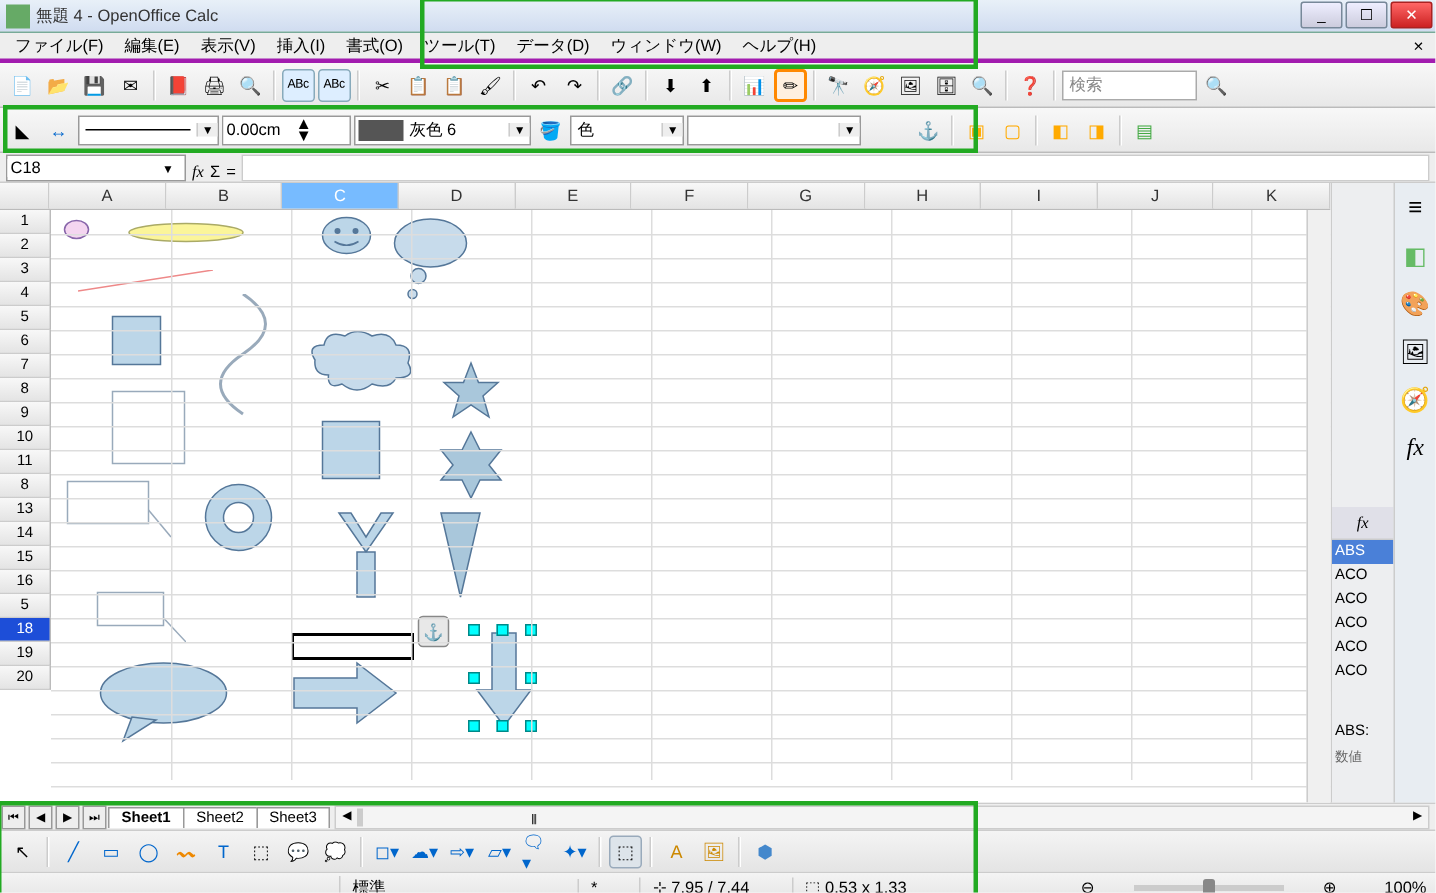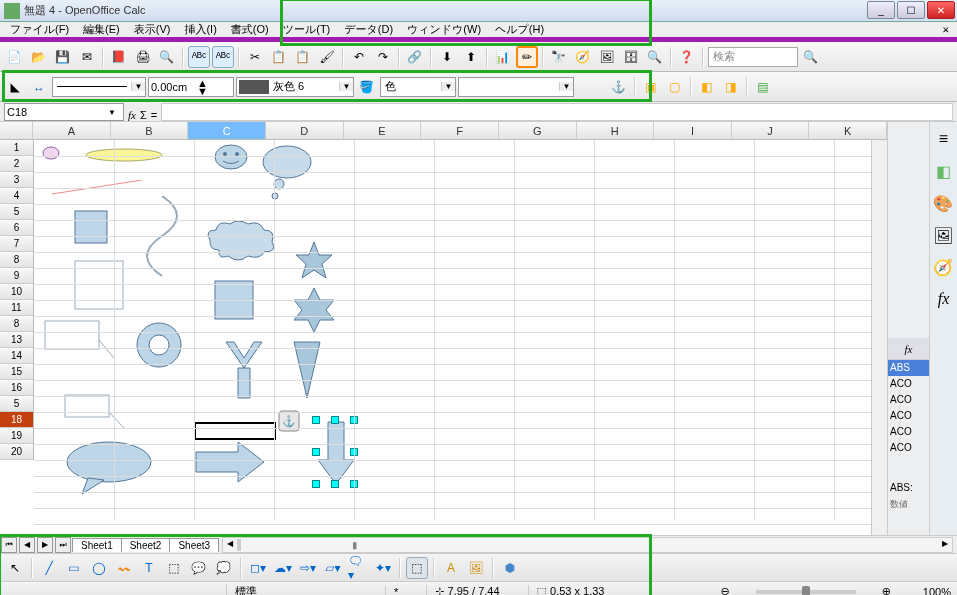--- a/index.html
+++ b/index.html
@@ -3,21 +3,21 @@
 <meta charset="utf-8">
 <style>
 *{box-sizing:border-box;margin:0;padding:0;font-family:"Tahoma","Meiryo",sans-serif;font-size:11px}
 body{width:957px;height:595px;overflow:hidden;background:#f0f0f0;position:relative}
 .titlebar{height:22px;background:linear-gradient(#e8f0f8,#d0dcf0);display:flex;align-items:center;padding:0 4px;border-bottom:1px solid #7a9;position:relative}
 .titlebar .appicon{width:16px;height:16px;background:#6a6;margin-right:4px}
 .titlebar .title{color:#333}
 .winbtns{position:absolute;right:2px;top:1px;display:flex;gap:2px}
 .winbtn{width:28px;height:18px;background:linear-gradient(#eef,#ccd);border:1px solid #789;border-radius:2px;display:flex;align-items:center;justify-content:center;font-size:10px}
 .winbtn.close{background:linear-gradient(#f66,#c22);color:#fff;border-color:#a22}
-.menubar{height:20px;background:#eee;display:flex;align-items:center;padding:0 4px;gap:2px;border-bottom:5px solid #a21caf}
+.menubar{height:20px;background:#eee;display:flex;align-items:center;padding:0 4px;gap:2px;border-bottom:3px solid #a21caf}
 .menubar span{padding:2px 6px}
 .menubar .closex{margin-left:auto;padding:0 4px;font-family:monospace}
 .toolbar{height:30px;background:linear-gradient(#f8f8f8,#e8e8e8);border-bottom:1px solid #bbb;display:flex;align-items:center;padding:0 4px;gap:2px}
 .tbtn{width:22px;height:22px;border:1px solid transparent;border-radius:3px;display:flex;align-items:center;justify-content:center;font-size:12px}
 .tbtn.active{border:2px solid #f80;background:#fff0e0}
 .sep{width:2px;height:20px;border-left:1px solid #ccc;border-right:1px solid #fff;margin:0 2px}
 .drop{display:flex;align-items:center;border:1px solid #999;background:#fff;height:20px}
 .drop input{border:none;outline:none;padding:0 2px;height:18px}
 .drop .ar{width:14px;text-align:center;background:#eee;border-left:1px solid #ccc;font-size:8px}
 .searchbox{border:1px solid #aaa;background:#fff;height:20px;width:90px;display:flex;align-items:center;padding:0 4px;color:#888}
@@ -29,35 +29,35 @@
 .main{display:flex;height:413px}
 .gridwrap{flex:1;position:relative;background:#fff;overflow:hidden}
 .colhead{display:flex;height:18px;border-bottom:1px solid #bbb}
 .colhead div{border-right:1px solid #ccc;background:linear-gradient(#f8f8f8,#e4e4e4);text-align:center;line-height:18px;color:#333}
 .colhead .corner{width:34px}
 .colhead .col{width:80px}
 .colhead .col.sel{background:#7bf;color:#fff}
 .rows{display:flex}
 .rowheads{width:34px}
 .rowheads div{height:16px;border-bottom:1px solid #ccc;border-right:1px solid #bbb;background:linear-gradient(#f8f8f8,#e4e4e4);text-align:center;line-height:16px;font-size:10px}
-.rowheads div.sel{background:#c2410c;color:#fff}
+.rowheads div.sel{background:#1d4ed8;color:#fff}
 .cells{position:relative;flex:1}
 .gridline-h{position:absolute;left:0;right:0;height:1px;background:#ddd}
 .gridline-v{position:absolute;top:0;bottom:0;width:1px;background:#ddd}
 .shape{position:absolute}
 .sidebar{width:28px;background:#e8edf2;border-left:1px solid #ccc;display:flex;flex-direction:column;align-items:center;padding-top:6px;gap:10px}
 .sideicon{width:22px;height:22px;display:flex;align-items:center;justify-content:center;font-size:16px}
 .fnpanel{width:42px;background:#edeef0;border-left:1px solid #ccc}
 .fnpanel .fx{height:22px;border-bottom:1px solid #ccc;text-align:center;line-height:22px;font-style:italic;font-family:serif;background:#e0e0e8;margin-top:210px}
 .fnpanel .fn{height:16px;padding:0 2px;font-size:10px;line-height:16px}
 .fnpanel .fn.sel{background:#4a80d8;color:#fff}
 .tabbar{height:18px;background:#eee;display:flex;align-items:center;border-top:1px solid #ccc}
 .tabnav{width:16px;height:16px;border:1px solid #999;margin:0 1px;text-align:center;font-size:8px;line-height:14px}
 .tab{padding:1px 8px;background:#fff;border:1px solid #999;border-bottom:none;margin-right:-1px;font-size:10px}
-.tab.active{font-weight:normal}
+.tab.active{font-weight:bold}
 .hscroll{flex:1;height:16px;border:1px solid #ccc;background:#f4f4f4;margin:0 4px;position:relative}
 .hscroll .thumb{position:absolute;left:14px;top:1px;width:4px;height:12px;background:#ccc}
 .drawbar{height:28px;background:linear-gradient(#f4f4f4,#e4e4e4);display:flex;align-items:center;padding:0 4px;gap:3px;border-top:1px solid #ccc;position:relative}
 .statusbar{height:20px;background:linear-gradient(#f4f4f4,#e4e4e4);display:flex;align-items:center;padding:0 6px;gap:20px;border-top:1px solid #ccc;font-size:10px}
 .statusbar .seg{border-left:1px solid #ccc;padding:0 8px}
 .zoomslider{width:100px;height:4px;background:#ccc;position:relative;margin:0 6px}
 .zoomslider .th{position:absolute;width:8px;height:12px;background:#888;top:-4px;left:46px;border-radius:2px}
 .selhandle{position:absolute;width:8px;height:8px;background:#0ff;border:1px solid #088}
 .cellsel{position:absolute;border:2px solid #000;background:transparent}
 </style>

